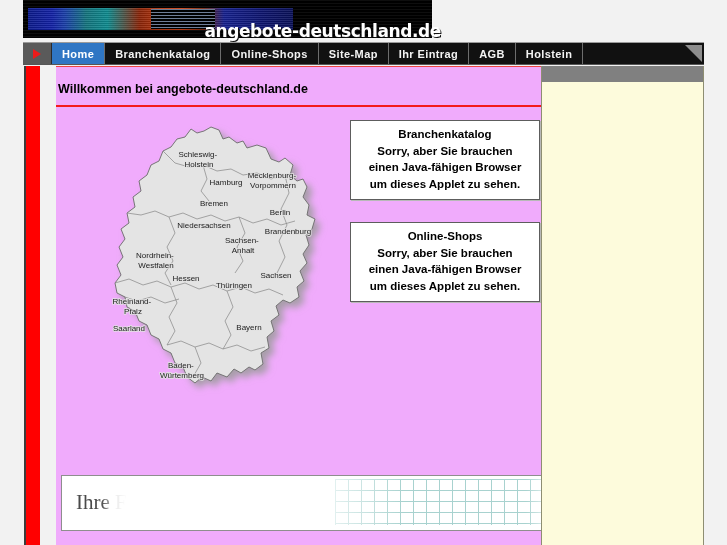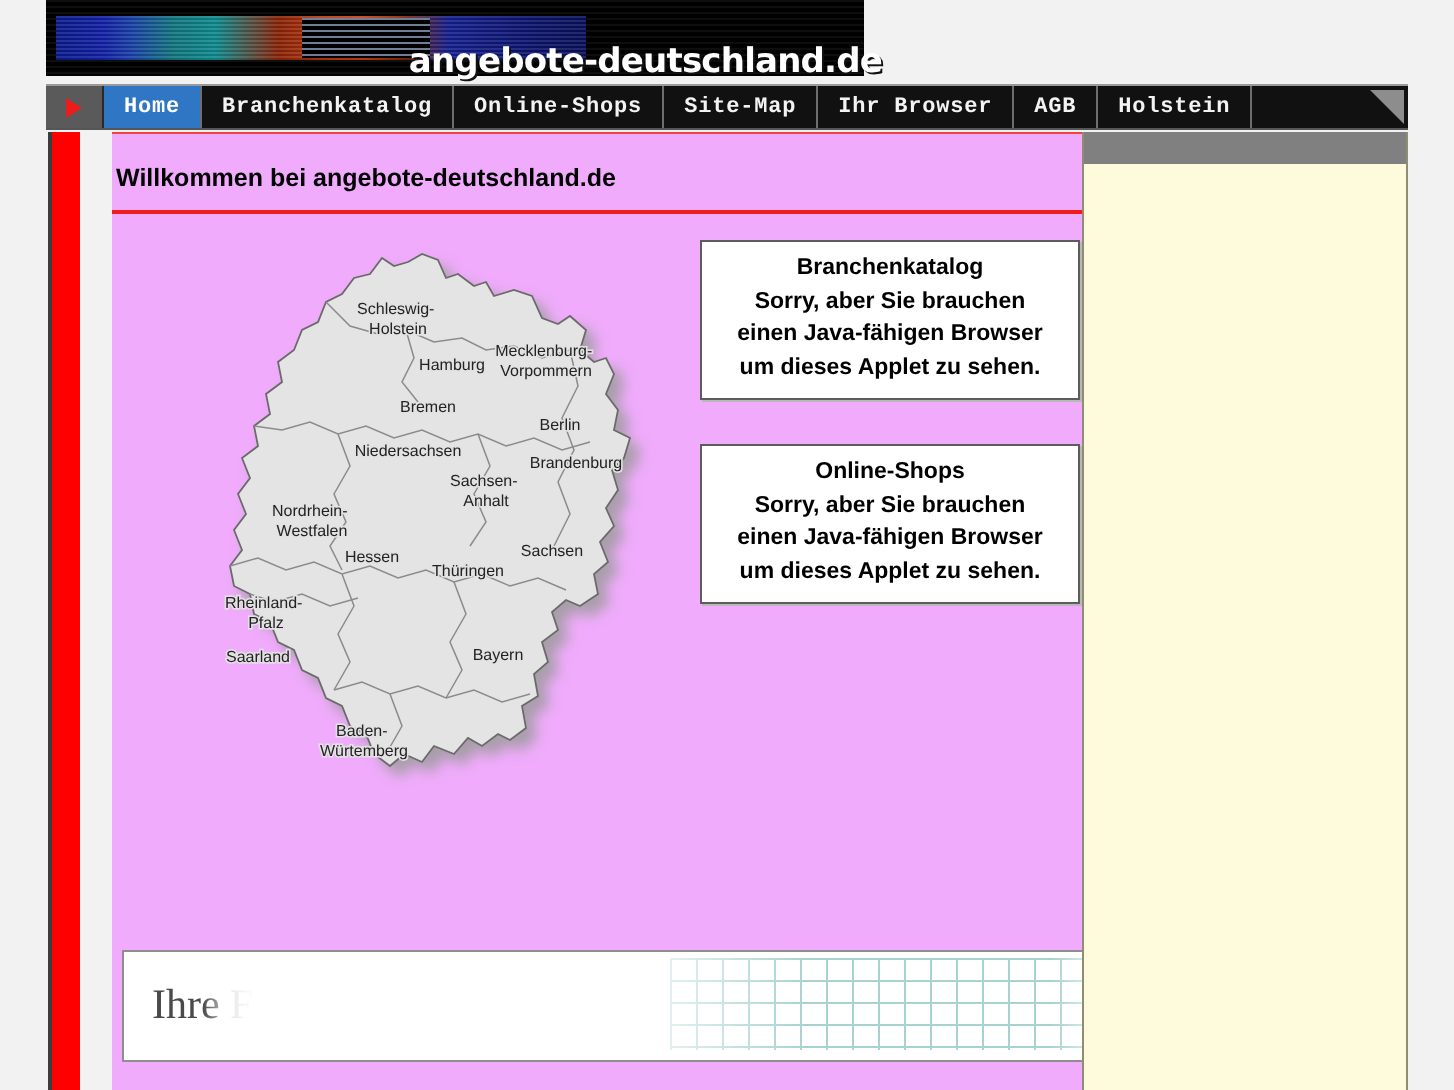--- a/index.html
+++ b/index.html
@@ -79,21 +79,21 @@
     padding:0 10px;
     color:#f3f3f3;
     font-size:11px;font-weight:bold;
     font-family:"Liberation Sans", sans-serif;
     letter-spacing:0.4px;
     border-right:1px solid #6d6d6d;
     white-space:nowrap;
     text-transform:uppercase;
     cursor:pointer;
   }
-  .nav-item.first-cap{text-transform:none;font-family:Liberation Mono, monospace;}
+  .nav-item.first-cap{text-transform:none;}
   .nav-item.active{background:#2f76c4;color:#ffffff;}
   .nav-corner{
     margin-left:auto;width:22px;
     background:#111;position:relative;
   }
   .nav-corner::after{
     content:"";position:absolute;right:2px;top:2px;
     width:0;height:0;
     border-top:17px solid #8d8d8d;
     border-left:17px solid transparent;
@@ -228,21 +228,21 @@
   </div>
 
   <div class="navbar">
     <div class="nav-arrow-cell">
       <span class="nav-arrow"></span>
     </div>
     <div class="nav-item first-cap active">Home</div>
     <div class="nav-item first-cap">Branchenkatalog</div>
     <div class="nav-item first-cap">Online-Shops</div>
     <div class="nav-item first-cap">Site-Map</div>
-    <div class="nav-item first-cap">Ihr Browser</div>
+    <div class="nav-item first-cap">Ihr Eintrag</div>
     <div class="nav-item first-cap">AGB</div>
     <div class="nav-item first-cap">Holstein</div>
     <div class="nav-corner"></div>
   </div>
 
   <div class="frame"></div>
   <div class="redbar"></div>
 
   <div class="content">
     <div class="content-head">Willkommen bei angebote-deutschland.de</div>

